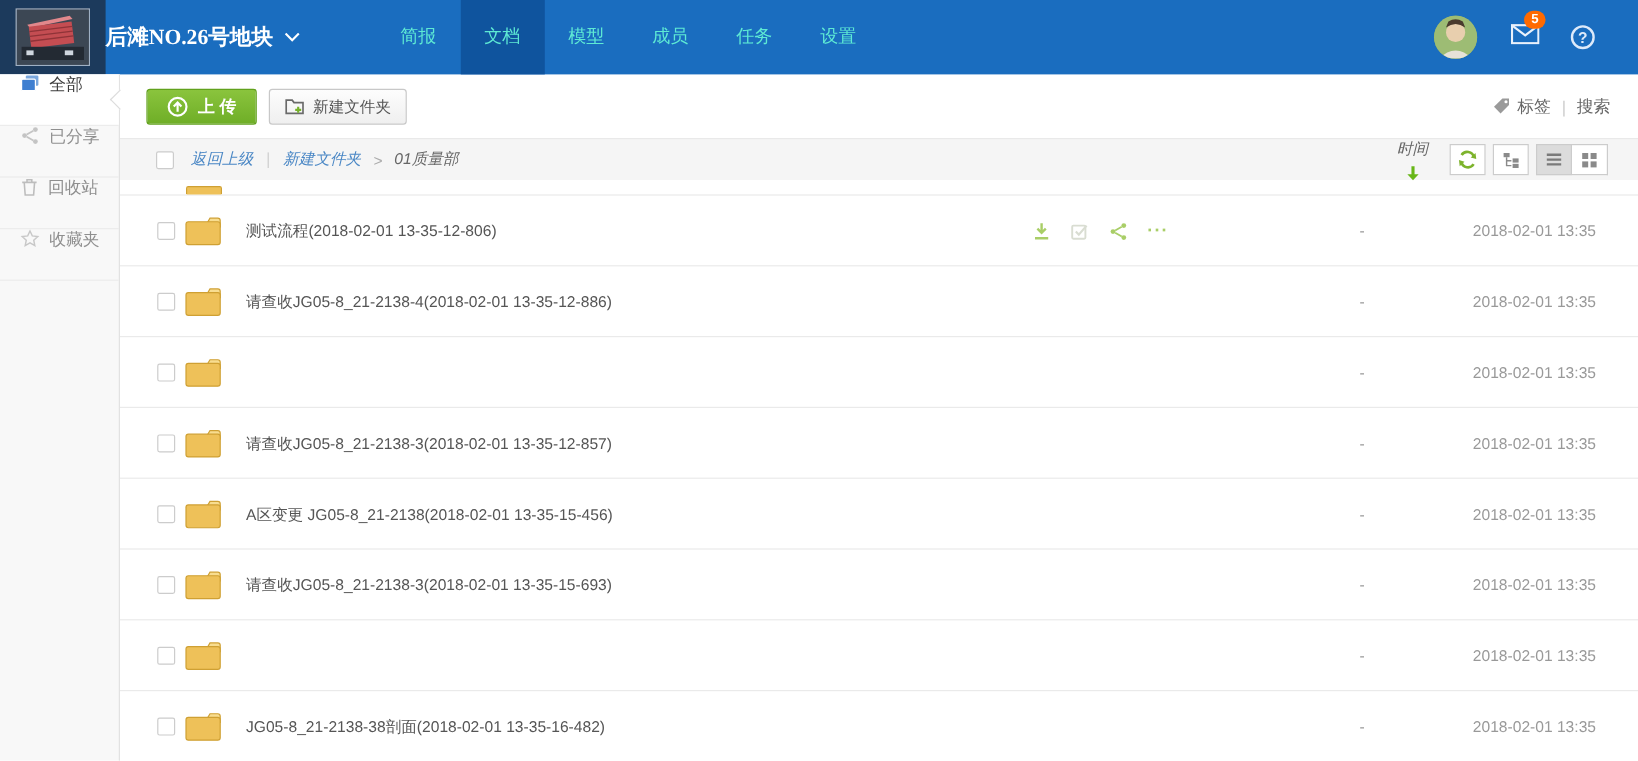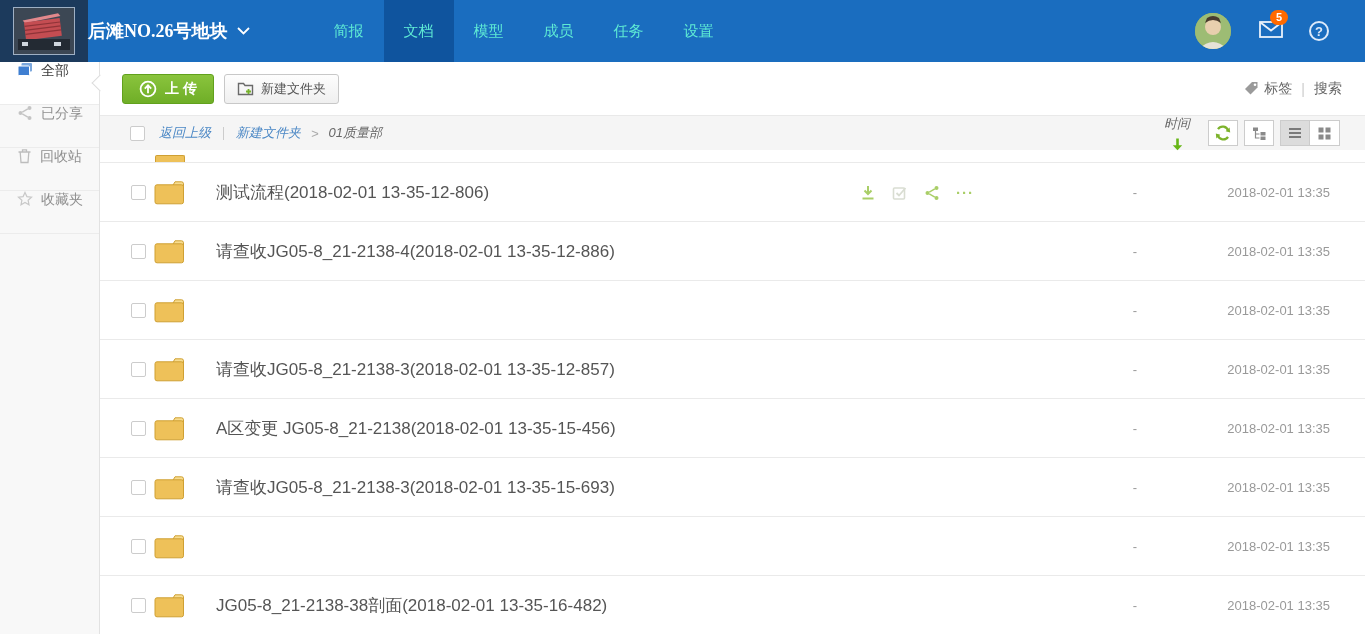--- a/index.html
+++ b/index.html
@@ -53,21 +53,21 @@
   .seg .icon-btn + .icon-btn { border-left:none; }
   .icon-btn.on { background:#dcdcdc; }
 
   
   .list { position:absolute; top:88px; left:0; right:0; bottom:0; overflow:hidden; }
   .row-partial { height:13px; border-bottom:1px solid #eaeaea; position:relative; }
   .sliver { position:absolute; left:55px; bottom:0; width:30px; height:7px; background:#eec159; border:1px solid #cfa033; border-bottom:none; border-radius:2px 2px 0 0; }
   .row { height:59px; border-bottom:1px solid #eaeaea; position:relative; cursor:pointer; }
   .row .cbx { position:absolute; left:31px; top:22px; }
   .row .folder { position:absolute; left:54px; top:17px; }
-  .fname { position:absolute; left:116px; top:0; line-height:59px; font-size:17px; color:#555; white-space:nowrap; }
+  .fname { position:absolute; left:105px; top:0; line-height:59px; font-size:13px; color:#555; white-space:nowrap; }
   .actions { position:absolute; left:760px; top:0; height:59px; display:flex; align-items:center; gap:16px; }
   .actions .more { color:#a9ce67; font-size:15px; font-weight:bold; letter-spacing:1px; line-height:10px; cursor:pointer; }
   .fsize { position:absolute; left:1015px; width:40px; text-align:center; line-height:59px; color:#999; font-size:13px; }
   .fdate { position:absolute; right:35px; line-height:59px; color:#999; font-size:13px; }
 </style>
 </head>
 <body>
 
 <header class="topbar">
   <div class="logo-wrap">

